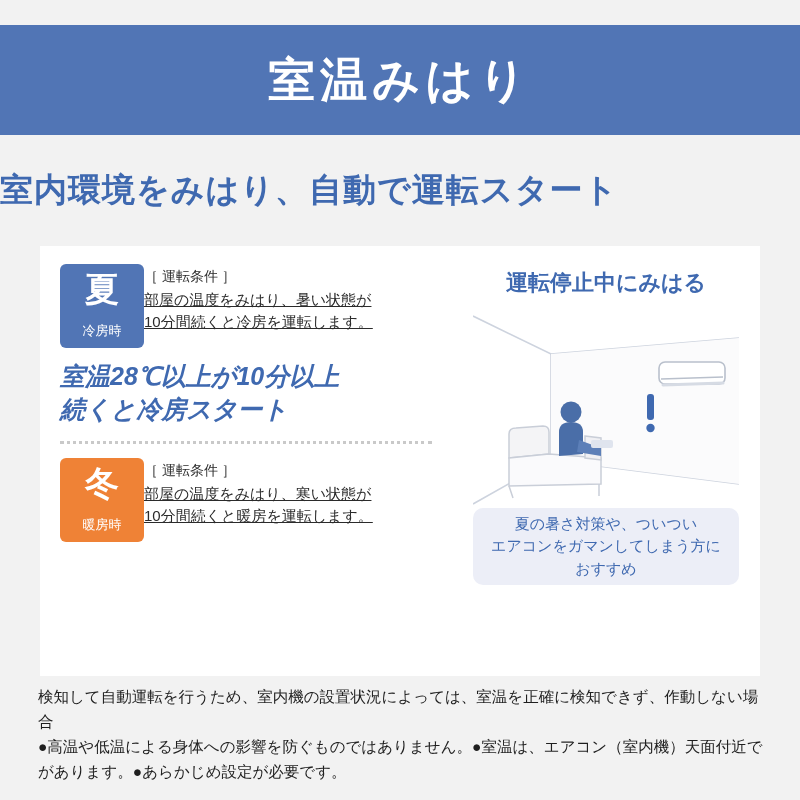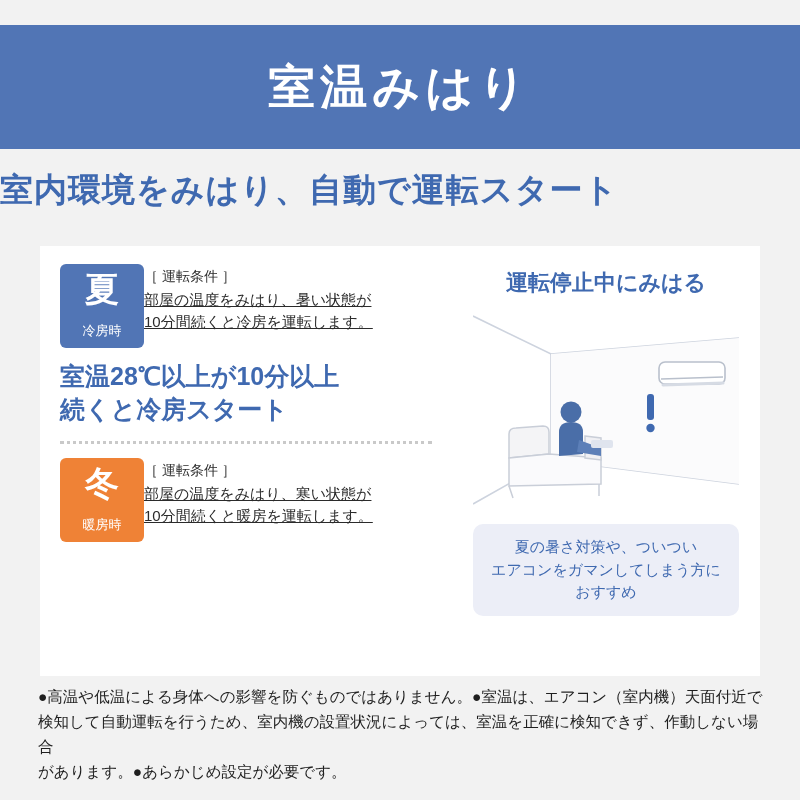--- a/index.html
+++ b/index.html
@@ -18,21 +18,21 @@
     width: 800px;
     height: 800px;
     background: #f2f2f2;
   }
   
   .header {
     position: absolute;
     left: 0;
     top: 25px;
     width: 800px;
-    height: 124px;
+    height: 110px;
     background: #5175b5;
     display: flex;
     align-items: center;
     justify-content: center;
   }
   .header-title {
     color: #ffffff;
     font-size: 47px;
     font-weight: bold;
     letter-spacing: 5px;
@@ -104,20 +104,21 @@
     font-size: 15px;
     line-height: 1.45;
     text-decoration: underline;
   }
   .headline {
     color: #3f69b0;
     font-size: 25px;
     font-weight: bold;
     line-height: 1.3;
     margin-top: 12px;
+    font-style: italic;
   }
   .headline.orange { color: #ef8236; }
   .dotted-sep {
     margin: 16px 0 14px 0;
     width: 372px;
     border-top: 3px dotted #c9c9c9;
   }
   
   .right-col {
     position: absolute;
@@ -134,23 +135,23 @@
   }
   .illustration {
     position: relative;
     width: 266px;
     height: 200px;
     margin: 0 auto;
     background: #ffffff;
     overflow: hidden;
   }
   .note-box {
-    margin: 16px auto 0 auto;
+    margin: 0 auto 0 auto;
     width: 266px;
-    height: 92px;
+    height: 77px;
     background: #eceef7;
     border-radius: 10px;
     display: flex;
     flex-direction: column;
     align-items: center;
     justify-content: center;
     text-align: center;
   }
   .note-box div {
     color: #3f69b0;
@@ -264,18 +265,18 @@
       <div class="note-box">
         <div>夏の暑さ対策や、ついつい</div>
         <div>エアコンをガマンしてしまう方に</div>
         <div>おすすめ</div>
       </div>
     </div>
 
   </div>
 
   <div class="footnote">
+    <div>検知して自動運転を行うため、室内機の設置状況によっては、室温を正確に検知できず、作動しない場合</div>
     <div>●高温や低温による身体への影響を防ぐものではありません。●室温は、エアコン（室内機）天面付近で</div>
-    <div>検知して自動運転を行うため、室内機の設置状況によっては、室温を正確に検知できず、作動しない場合</div>
     <div>があります。●あらかじめ設定が必要です。</div>
   </div>
 
 </div>
 
 </body></html>

